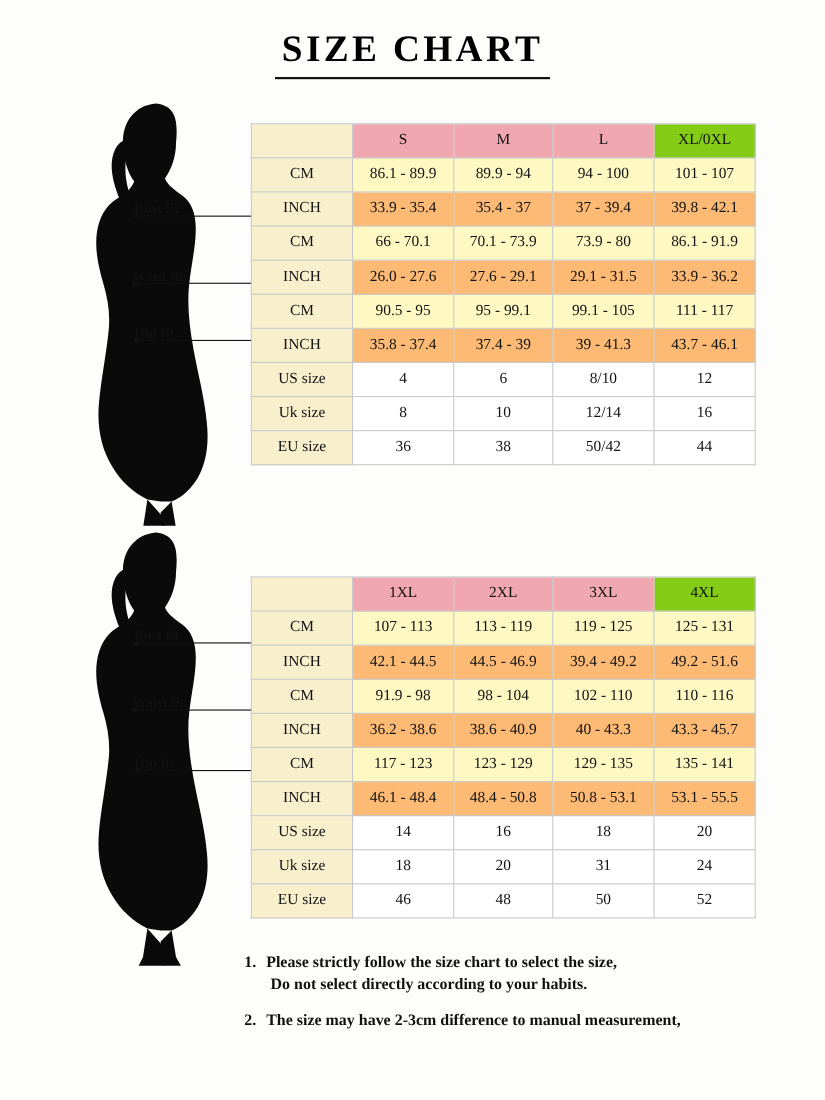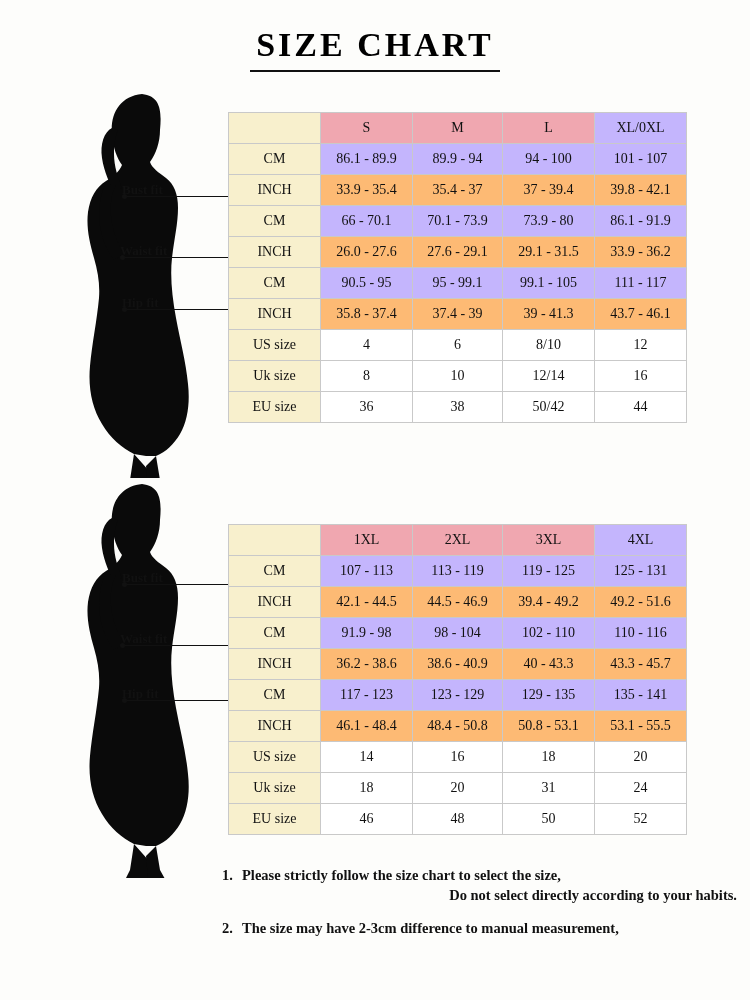--- a/index.html
+++ b/index.html
@@ -84,29 +84,29 @@
     font-weight: 400;
     color: #111;
   }
   .hdr-blank { background: #f8f0cd; }
   .hdr-pink {
     background: #f0a7b0;
     font-weight: 700;
     font-size: 19px;
   }
   .hdr-cream {
-    background: #c4b5fd;
+    background: #84cc16;
     font-weight: 700;
     font-size: 19px;
   }
   .lbl-cell {
     background: #f8f0cd;
     font-size: 13.5px;
   }
-  .val-pink { background: #c4b5fd; font-size: 13.5px; margin-top: 12px; }
+  .val-pink { background: #fef9c3; font-size: 13.5px; margin-top: 12px; }
   .val-cream { background: #fdba74; font-size: 13.5px; }
   .val-white { background: #ffffff; font-size: 14px; }
 
   
   .notes {
     position: absolute;
     left: 222px;
     top: 866px;
     width: 515px;
     font-family: "Liberation Serif", serif;
@@ -117,21 +117,21 @@
   }
   .note-row {
     display: flex;
     margin-bottom: 14px;
   }
   .note-num {
     width: 20px;
     flex: 0 0 20px;
   }
   .note-body { flex: 1; }
-  .note-line2 { display: block; padding-left: 4px; text-align: right; }
+  .note-line2 { display: block; padding-left: 4px; }
 </style>
 </head>
 <body>
 
 <div class="page">
 
   <div class="title-wrap">
     <div class="title">SIZE CHART</div>
   </div>
 

